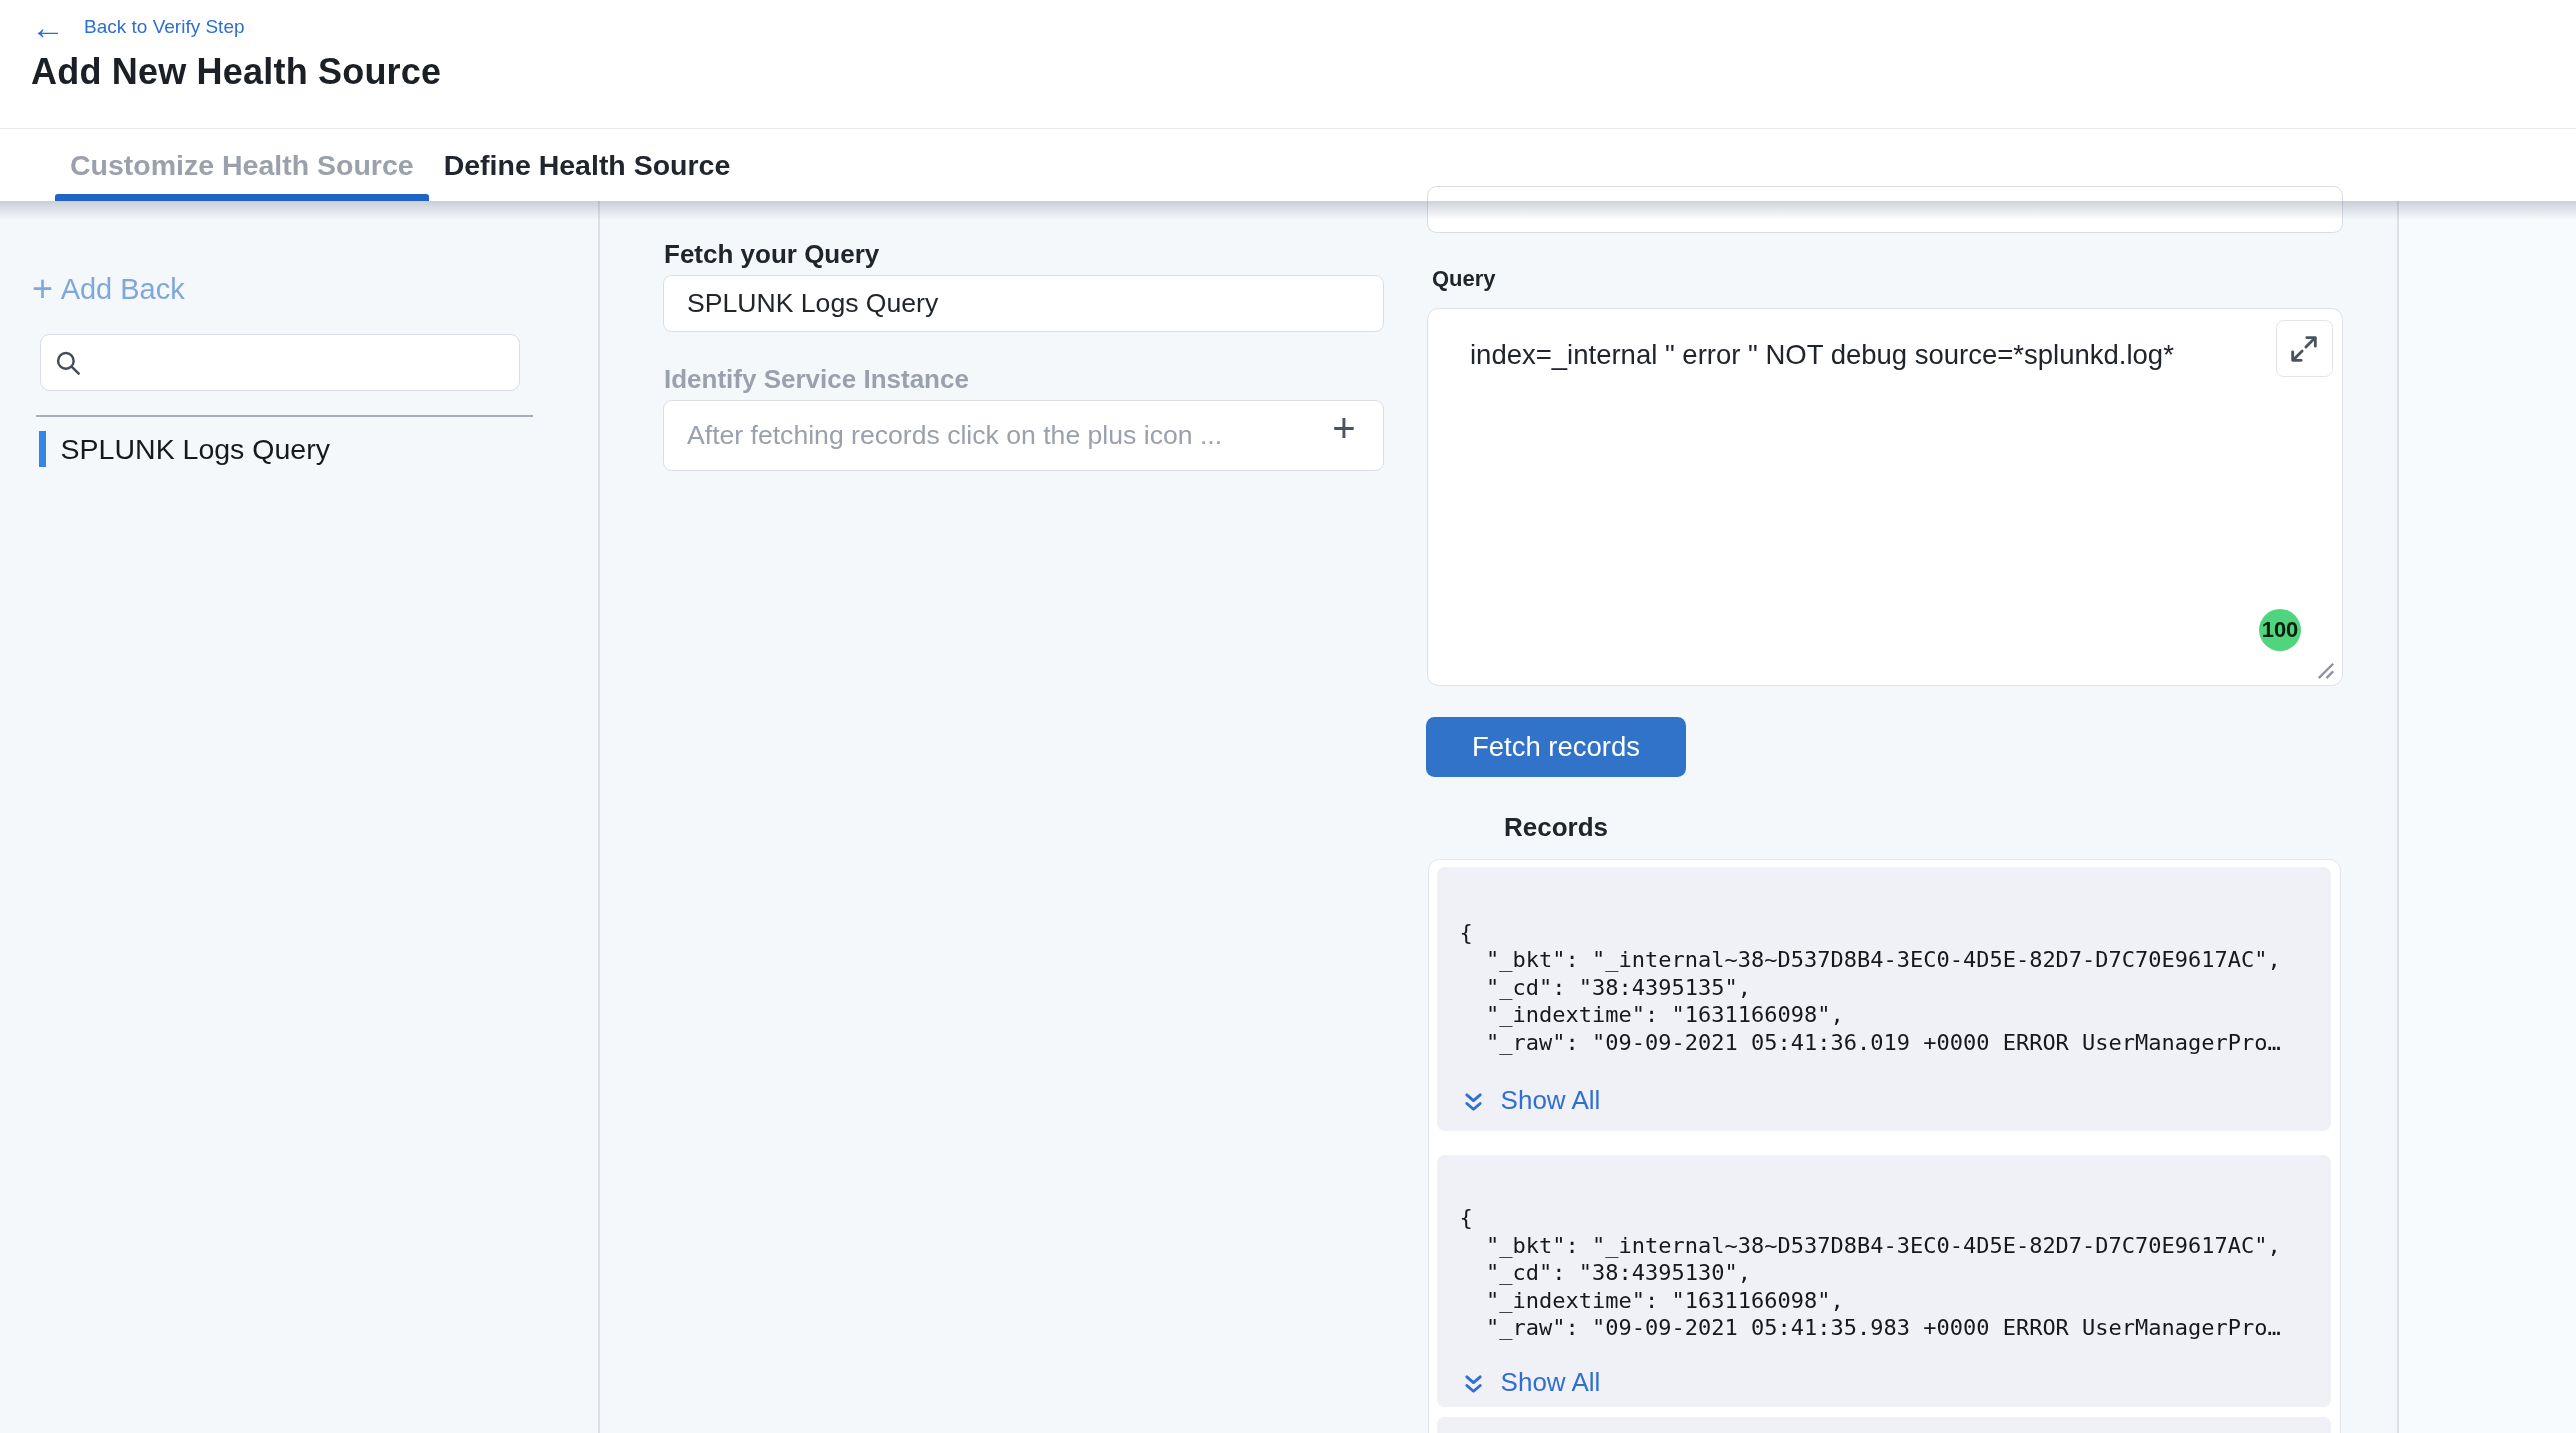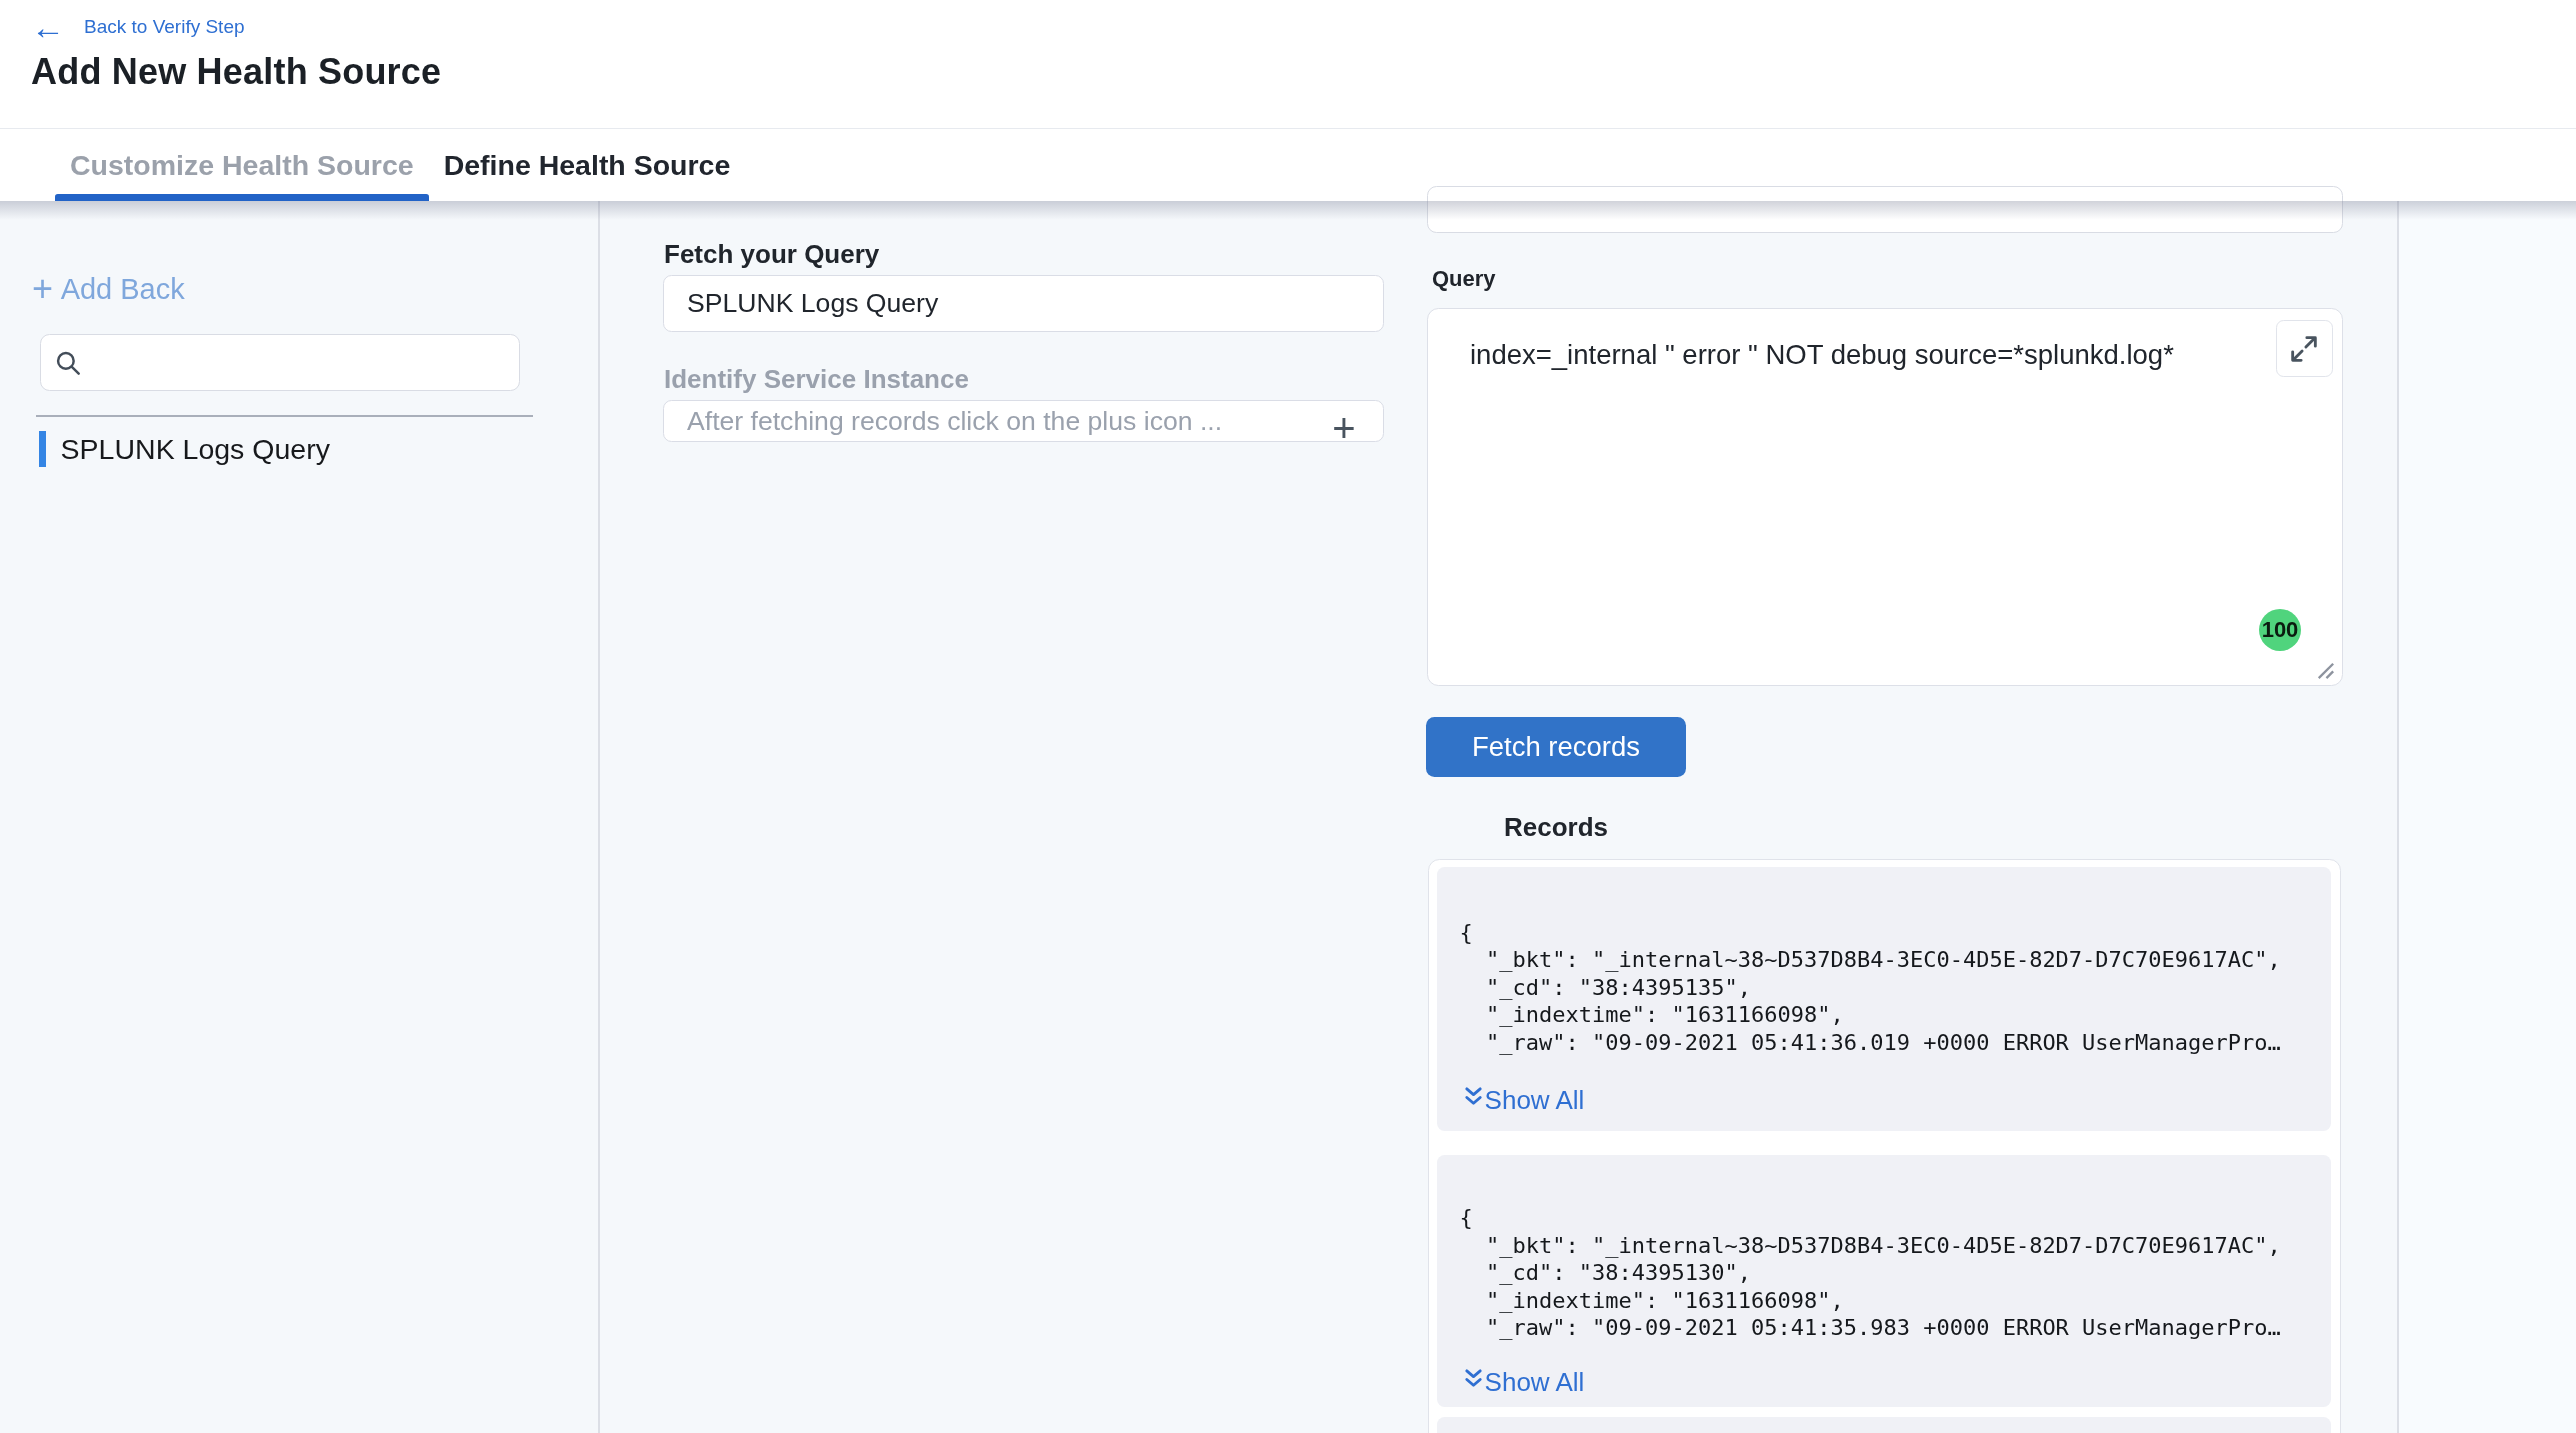--- a/index.html
+++ b/index.html
@@ -39,21 +39,21 @@
   .query-item { position:absolute; left:39px; top:230px; display:flex; align-items:center; cursor:pointer; }
   .query-item .sel-bar { width:6.6px; height:36px; background:#3485e4; margin-right:15px; }
   .query-item .item-label { font-size:28.5px; color:#17191c; font-weight:400; }
 
   
   .field-label { position:absolute; font-size:26px; font-weight:600; color:#20252c; }
   .field-label.muted { color:#9aa1ad; }
   .text-input { position:absolute; width:721px; height:57px; background:#ffffff; border:1.9px solid #dadde6; border-radius:8.5px; font-size:26.6px; font-family:"Liberation Sans",sans-serif; color:#20252c; padding:0 23px; outline:none; }
   .text-input::placeholder { color:#9aa1ad; }
   .input-wrap { position:absolute; left:663px; top:199px; width:721px; height:57px; }
-  .input-wrap input { position:absolute; inset:0; width:721px; height:42px; background:#ffffff; border:1.9px solid #dadde6; border-radius:8.5px; font-size:26.6px; font-family:"Liberation Sans",sans-serif; color:#20252c; padding:0 70px 0 23px; outline:none; }
+  .input-wrap input { position:absolute; inset:0; width:721px; height:71px; background:#ffffff; border:1.9px solid #dadde6; border-radius:8.5px; font-size:26.6px; font-family:"Liberation Sans",sans-serif; color:#20252c; padding:0 70px 0 23px; outline:none; }
   .input-wrap input::placeholder { color:#9aa1ad; }
   .inline-plus { position:absolute; right:17px; top:5.7px; width:46px; height:46px; display:flex; align-items:center; justify-content:center; font-size:40px; font-weight:400; color:#49545f; cursor:pointer; }
 
   
   .sliver-input { position:absolute; left:1427px; top:-15px; width:916px; height:47px; background:#ffffff; border:1.9px solid #d9dce4; border-radius:9.5px; }
   .query-label { position:absolute; left:1432px; top:65px; font-size:22px; font-weight:600; color:#20252c; }
   .query-box { position:absolute; left:1427px; top:107px; width:916px; height:378px; background:#ffffff; border:1.9px solid #dde0e8; border-radius:11.4px; }
   .query-text { position:absolute; left:42px; top:30px; width:778px; font-size:27.5px; color:#20252c; white-space:pre-wrap; }
   .expand-btn { position:absolute; top:11.4px; right:9.5px; width:57px; height:57px; background:#ffffff; border:1.9px solid #e1e4eb; border-radius:7.6px; display:flex; align-items:center; justify-content:center; cursor:pointer; }
   .count-badge { position:absolute; left:831px; top:300px; width:42px; height:42px; border-radius:50%; background:#50d47d; display:flex; align-items:center; justify-content:center; font-size:22px; font-weight:700; color:#0b1c10; }
@@ -62,21 +62,21 @@
   .fetch-btn { position:absolute; left:1426px; top:516px; width:260px; height:60px; background:#3173c8; border:none; border-radius:8.5px; color:#ffffff; font-size:27.5px; font-weight:500; font-family:"Liberation Sans",sans-serif; cursor:pointer; }
   .records-label { position:absolute; left:1504px; top:611px; font-size:26px; font-weight:600; color:#20252c; }
 
   .records-panel { position:absolute; left:1428px; top:658px; width:913px; height:607px; background:#ffffff; border:1.9px solid #e0e3ea; border-radius:11.4px; overflow:hidden; }
   .record-card { position:absolute; left:7.6px; width:894px; background:#f0f1f6; border-radius:7.6px; }
   .record-card.card-1 { top:6.6px; height:264px; }
   .record-card.card-2 { top:295px; height:252px; }
   .record-card.card-3 { top:557px; height:85px; }
   .json-block { padding:52px 19px 0 23px; }
   .json-line { font-family:"DejaVu Sans Mono", monospace; font-size:22px; line-height:27.5px; color:#15181c; white-space:pre; overflow:hidden; }
-  .show-all { display:flex; align-items:flex-start; gap:0; margin:28.5px 0 0 25px; cursor:pointer; }
+  .show-all { display:flex; align-items:flex-end; gap:16px; margin:28.5px 0 0 25px; cursor:pointer; }
   .show-all .show-all-text { color:#2f6fd2; font-size:26px; font-weight:500; }
 
   svg { display:block; }
 </style>
 </head>
 <body>
 
 <div class="page">
 
   <div class="header">

